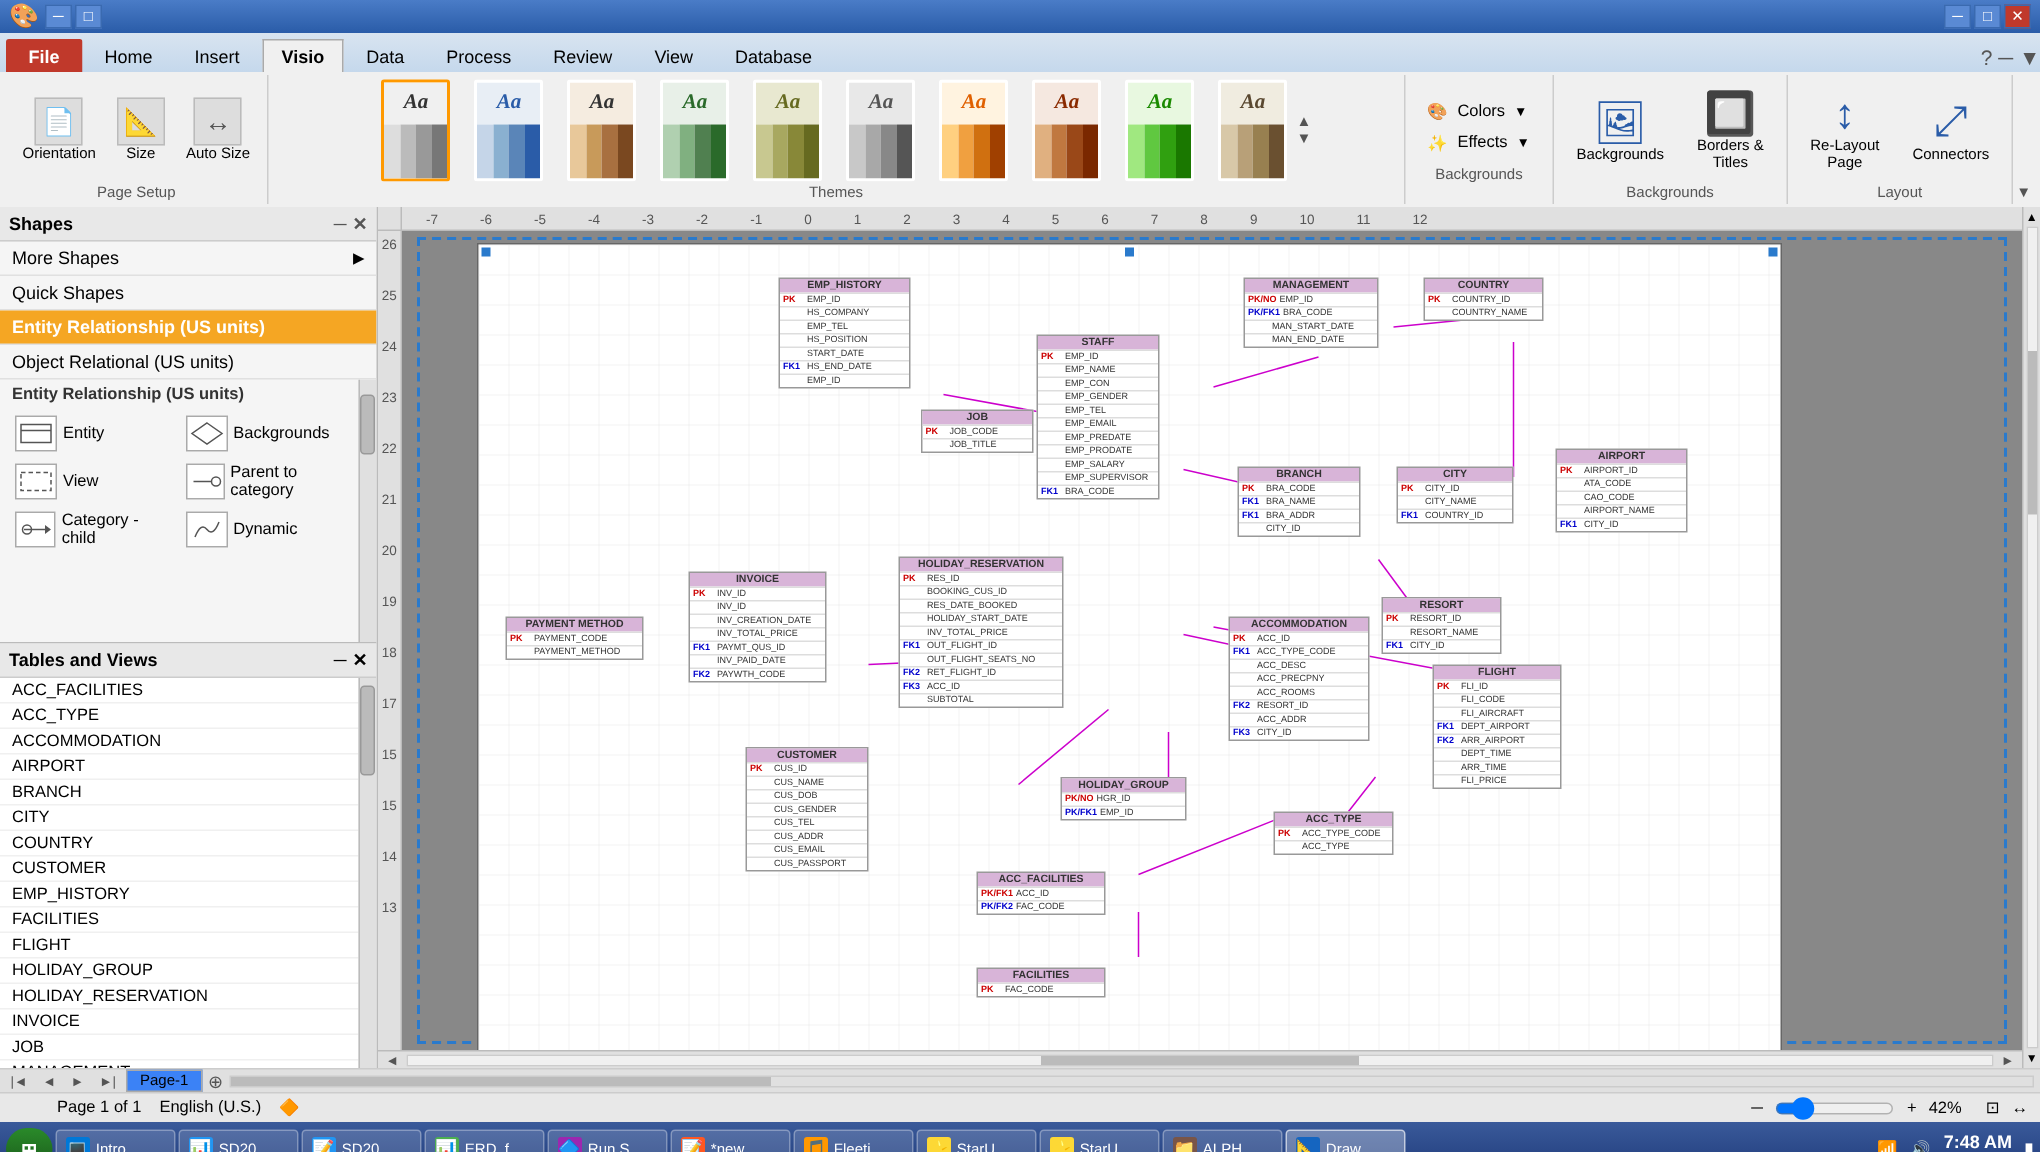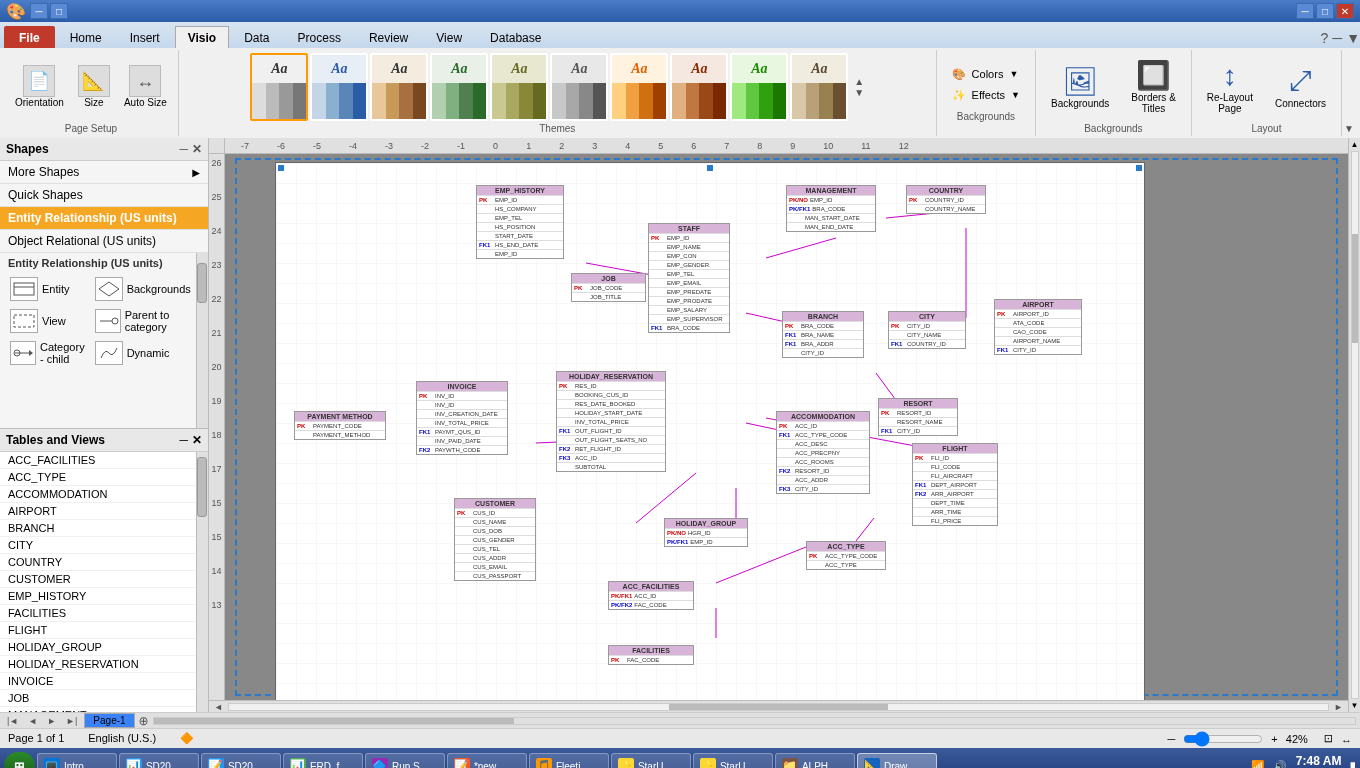--- a/index.html
+++ b/index.html
@@ -93,31 +93,32 @@
     }
     .ribbon-btn .icon-box {
       width: 32px; height: 32px;
       background: #ddd;
       border: 1px solid #bbb;
       display: flex; align-items: center; justify-content: center;
       font-size: 18px;
       color: #555;
     }
     .theme-swatch {
-      width: 58px;
+      width: 46px;
       height: 68px;
       border: 2px solid transparent;
       cursor: pointer;
       display: flex;
       flex-direction: column;
       align-items: center;
       justify-content: flex-start;
       background: white;
       border-radius: 2px;
       overflow: hidden;
+      margin-left: 14px;
     }
     .theme-swatch.selected { border-color: #f90; }
     .theme-swatch .swatch-top {
       width: 100%; height: 30px;
       background: #e0e0e0;
       display: flex; align-items: center; justify-content: center;
       font-size: 14px; font-weight: bold; color: #333;
     }
     .theme-swatch .swatch-bars { display: flex; width: 100%; height: 38px; }
     .swatch-bar { flex: 1; }
@@ -137,21 +138,21 @@
     .ribbon-large-btn .large-icon { font-size: 28px; color: #2a5ca8; }
 
     
     #main-area {
       display: flex;
       height: calc(768px - 22px - 26px - 90px - 30px - 36px);
     }
 
     
     #left-panel {
-      width: 209px;
+      width: 252px;
       background: #f5f5f5;
       border-right: 1px solid #bbb;
       display: flex;
       flex-direction: column;
       overflow: hidden;
     }
 
     #shapes-header {
       display: flex;
       align-items: center;
@@ -312,21 +313,21 @@
     #status-bar {
       height: 20px;
       background: #e8e8e8;
       border-top: 1px solid #ccc;
       display: flex;
       align-items: center;
       justify-content: space-between;
       padding: 0 8px;
       font-size: 11px;
     }
-    .status-left { display: flex; gap: 24px; }
+    .status-left { display: flex; gap: 12px; margin-left: 30px; }
     .status-right { display: flex; gap: 8px; align-items: center; }
 
     
     #taskbar {
       height: 36px;
       background: linear-gradient(to bottom, #3a5a9a, #1e3a7a);
       display: flex;
       align-items: center;
       padding: 0 4px;
       gap: 2px;

